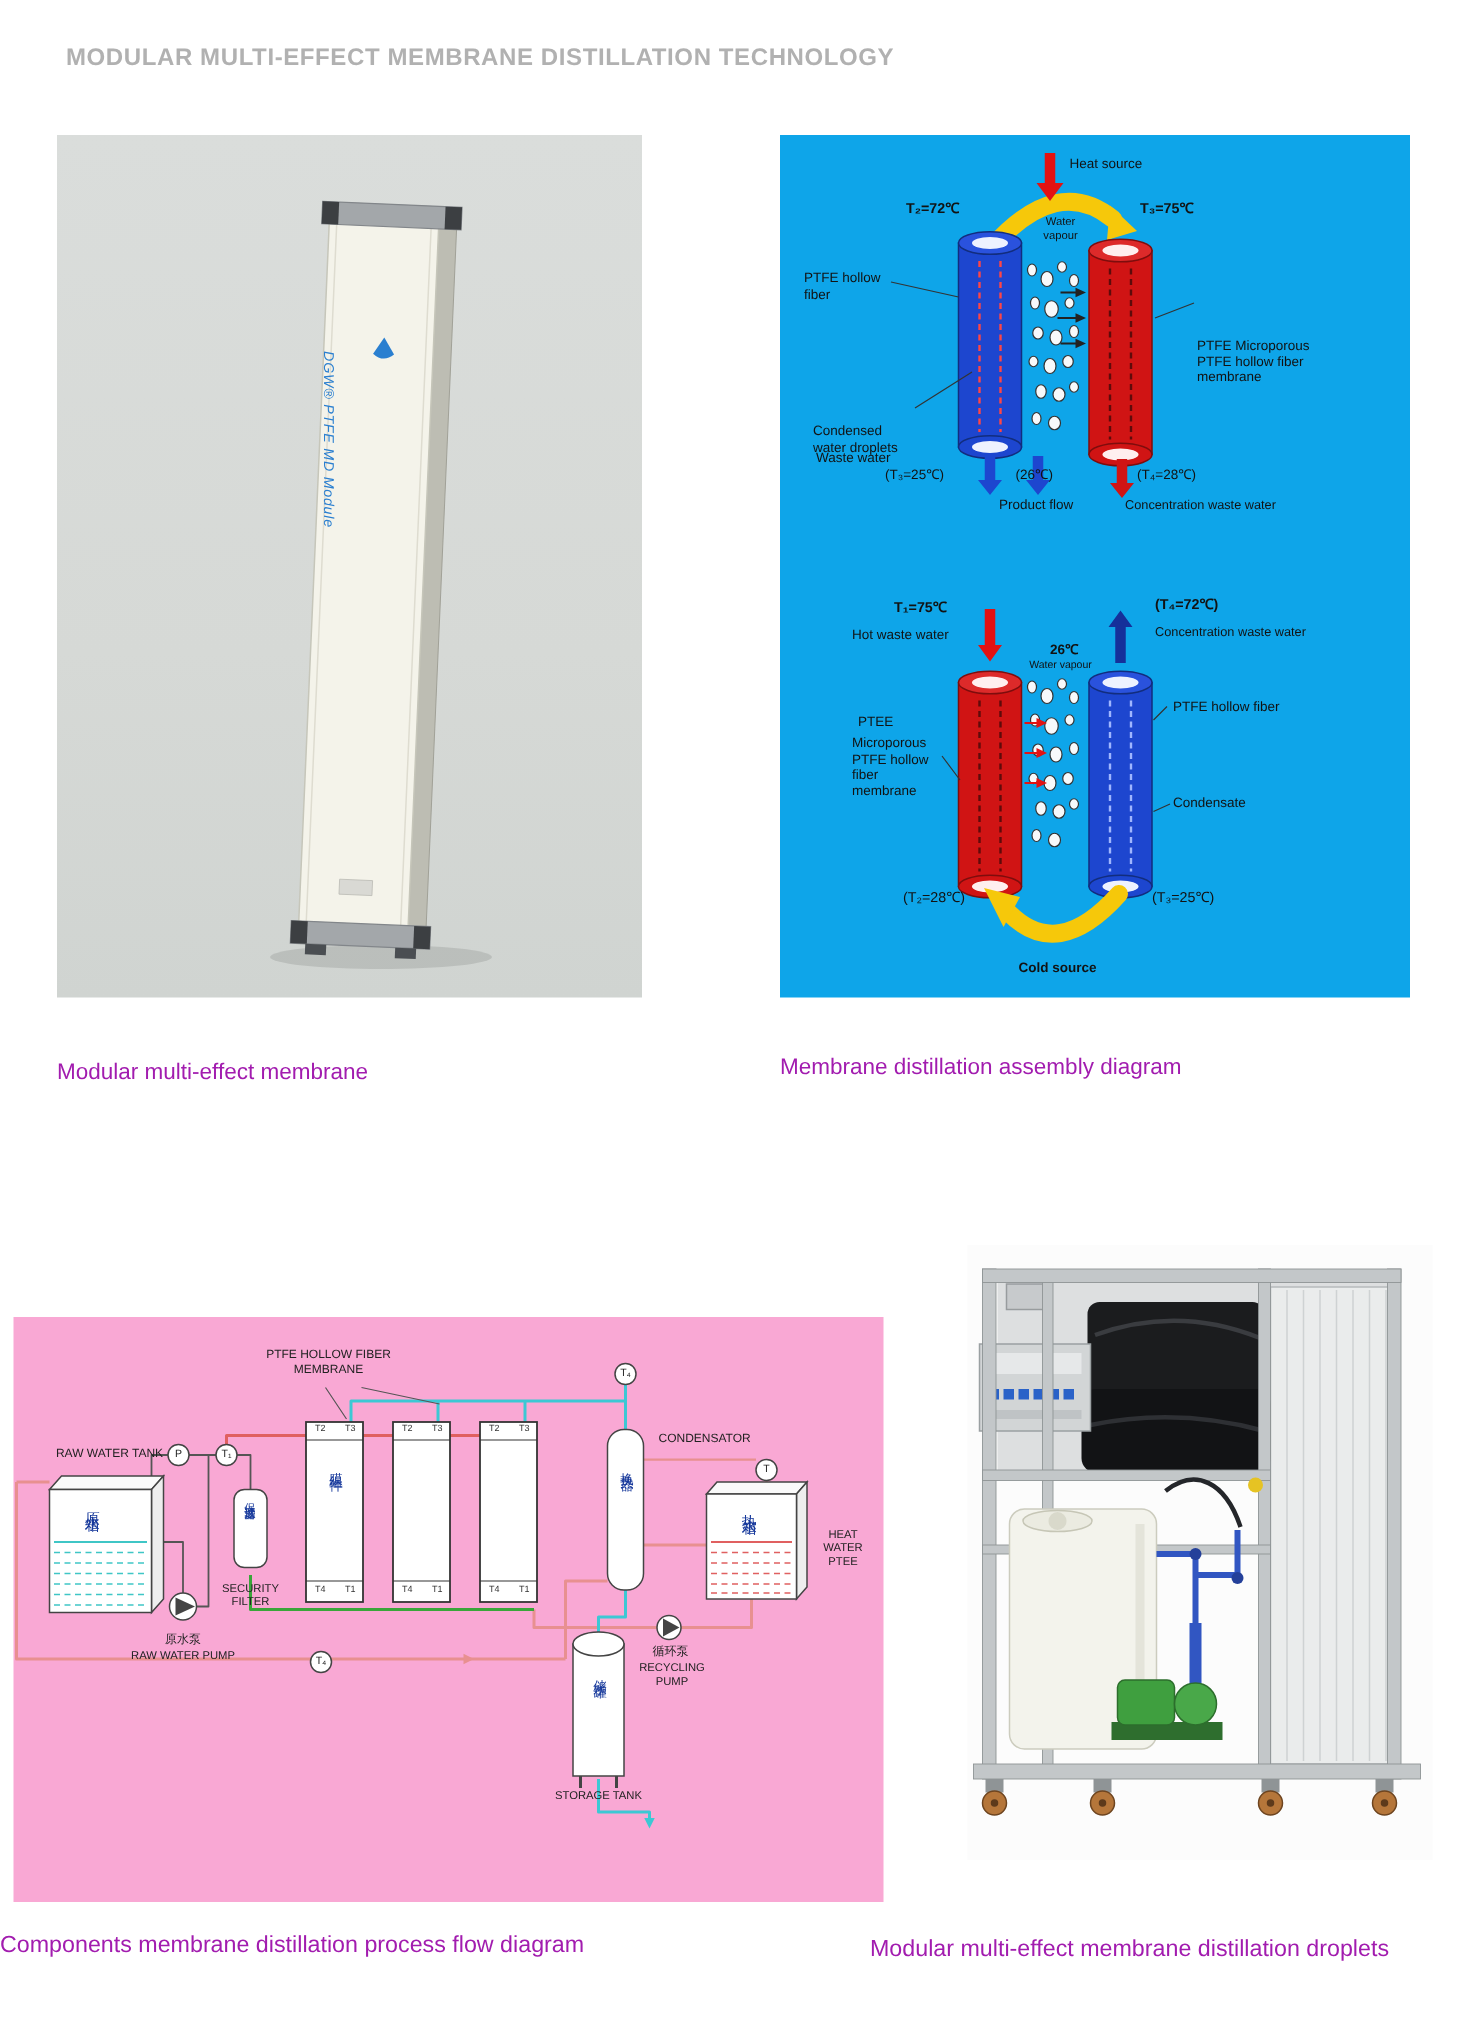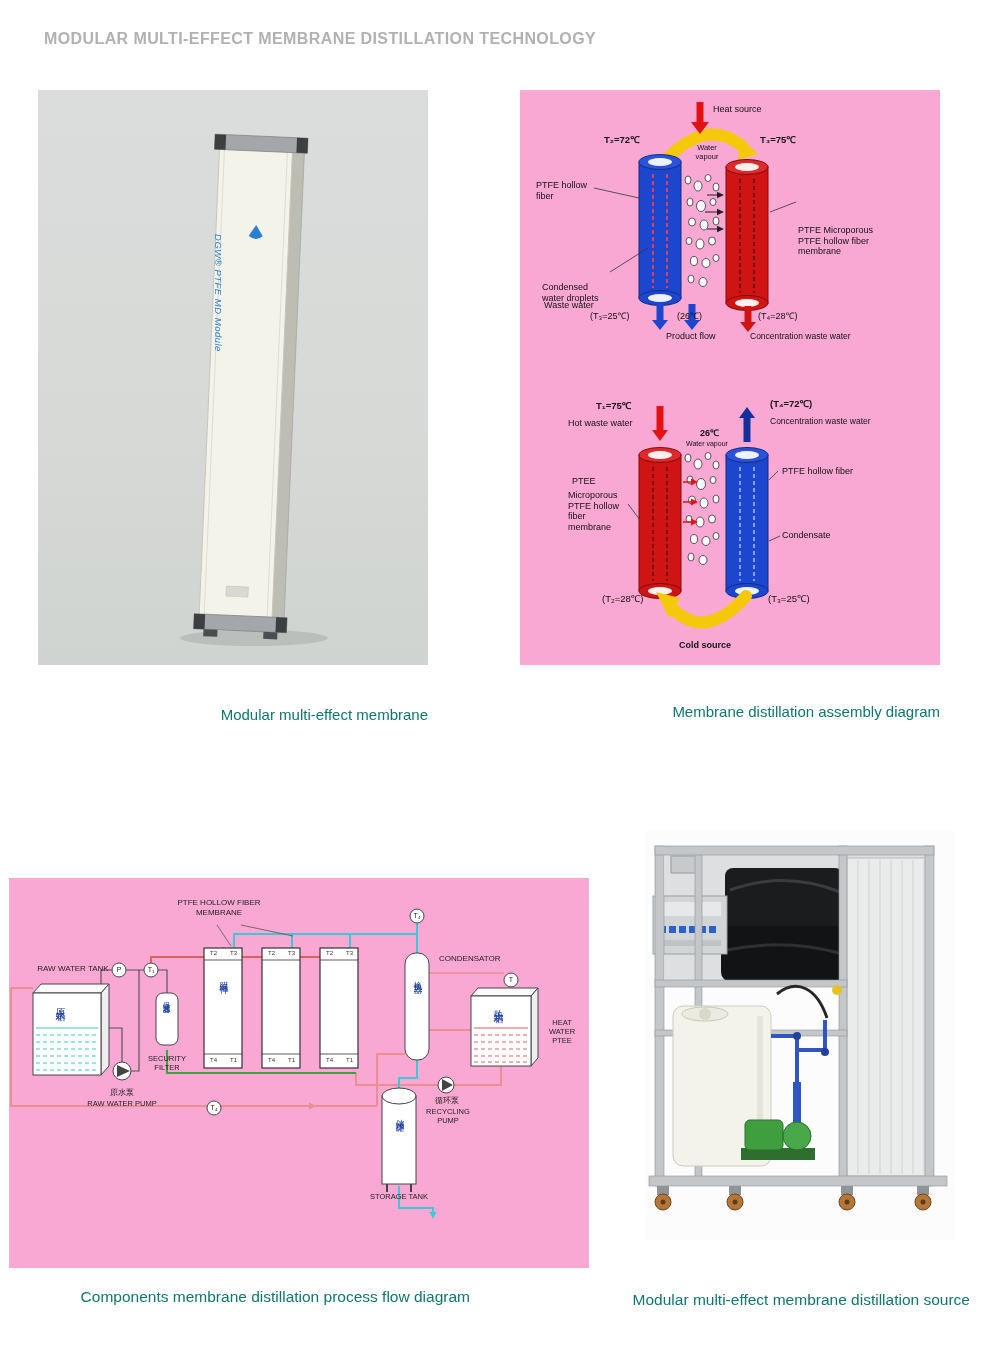--- a/index.html
+++ b/index.html
@@ -3,24 +3,24 @@
 <meta charset="utf-8">
 <style>
   html,body{margin:0;padding:0;background:#ffffff;}
   .page{position:relative;width:984px;height:1359px;background:#ffffff;overflow:hidden;
         font-family:"Liberation Sans", sans-serif;color:#111;}
   .page-title{position:absolute;left:44px;top:30px;margin:0;font-size:16px;font-weight:700;
         letter-spacing:0.4px;color:#b1b1b1;}
   .panel{position:absolute;overflow:hidden;}
   .panel-module{left:38px;top:90px;width:390px;height:575px;
         background:linear-gradient(180deg,#dadddb 0%,#d6d9d6 60%,#d0d4d1 100%);}
-  .panel-assembly{left:520px;top:90px;width:420px;height:575px;background:#f9a8d4;}
+  .panel-assembly{left:520px;top:90px;width:420px;height:575px;background:#0ea5e9;}
   .panel-flow{left:9px;top:878px;width:580px;height:390px;background:#f9a8d4;}
   .panel-machine{left:645px;top:830px;width:310px;height:410px;background:#fcfcfc;}
-  .caption{position:absolute;font-size:15px;color:#0f766e;text-align:right;}
+  .caption{position:absolute;font-size:15px;color:#a21caf;text-align:left;}
   .cap1{left:38px;top:706px;width:390px;}
   .cap2{left:520px;top:703px;width:420px;}
   .cap3{left:0px;top:1288px;width:470px;font-size:15.5px;}
   .cap4{left:580px;top:1291px;width:390px;font-size:15.5px;}
   .lbl{position:absolute;line-height:1.18;color:#121212;font-size:9px;}
   .c{text-align:center;}
   .b{font-weight:700;}
   .flbl{position:absolute;line-height:1.2;color:#222;font-size:7.5px;}
   .vtext{position:absolute;writing-mode:vertical-rl;letter-spacing:2px;color:#16389b;}
   .gauge{position:absolute;width:14px;text-align:center;font-size:7px;color:#222;}
@@ -344,15 +344,15 @@
           <circle cx="202" cy="372" r="8" fill="#b5763a" stroke="#6e4520"></circle>
           <circle cx="202" cy="372" r="2.5" fill="#5d3a1b"></circle>
         <rect x="272" y="356" width="12" height="9" fill="#8f9496"></rect>
           <circle cx="278" cy="372" r="8" fill="#b5763a" stroke="#6e4520"></circle>
           <circle cx="278" cy="372" r="2.5" fill="#5d3a1b"></circle>
       </g>
     </svg>
   </div>
 
   <div class="caption cap3">Components membrane distillation process flow diagram</div>
-  <div class="caption cap4">Modular multi-effect membrane distillation source</div>
+  <div class="caption cap4">Modular multi-effect membrane distillation droplets</div>
 
 </div>
 
 </body></html>

